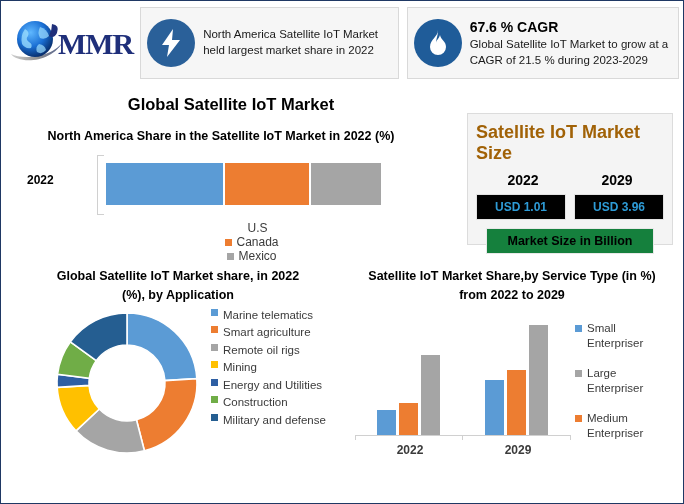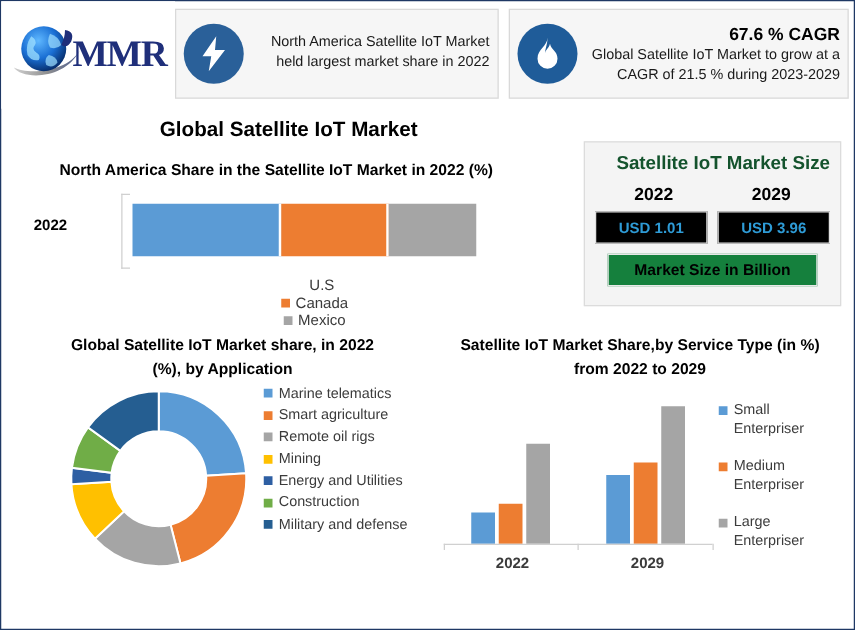--- a/index.html
+++ b/index.html
@@ -45,21 +45,21 @@
 
   .badge-circle{
     flex:0 0 auto;
     width:48px;height:48px;border-radius:50%;
     background:#2a6099;
     display:flex;align-items:center;justify-content:center;
     margin-right:8px;
   }
   .badge-circle.flame{background:#1f5c99;}
   .stat-text{
-    flex:1;text-align:right;
+    flex:1;text-align:left;
     font-size:11.5px;color:#1a1a1a;line-height:1.35;
   }
   .stat-title{
     font-size:14px;font-weight:bold;color:#000;display:block;margin-bottom:1px;
   }
 
   
   .main-title{
     position:absolute;left:20px;top:94px;width:420px;
     text-align:center;
@@ -96,21 +96,21 @@
   .lg-swatch{width:7px;height:7px;margin-right:4px;display:inline-block;}
   .lg-swatch.hidden{visibility:hidden;}
 
   
   .size-panel{
     position:absolute;left:466px;top:112px;width:206px;height:132px;
     background:#f4f4f4;border:1px solid #dcdcdc;box-sizing:border-box;
     padding:8px 8px 6px 8px;
   }
   .size-title{
-    text-align:right;font-size:15px;font-weight:bold;color:#14532d;margin-bottom:8px;
+    text-align:left;font-size:18px;font-weight:bold;color:#a16207;margin-bottom:8px;
   }
   .size-years{display:flex;justify-content:space-around;margin-bottom:6px;}
   .size-year{font-size:14px;font-weight:bold;color:#000;}
   .size-vals{display:flex;justify-content:space-between;gap:8px;}
   .size-val{
     flex:1;background:#000000;border:1px solid #e2e2e2;
     text-align:center;padding:5px 0;
     font-size:12px;font-weight:bold;color:#2e9bd6;
   }
   .size-foot{
@@ -123,21 +123,21 @@
   .donut-title{
     text-align:center;font-size:12.5px;font-weight:bold;color:#000;
     line-height:1.5;padding:0 38px;
   }
   .donut-body{position:relative;margin-top:6px;height:152px;}
   .donut-svg{position:absolute;left:38px;top:-4px;}
   .donut-legend{
     position:absolute;left:198px;top:-2px;width:140px;
   }
   .dlg-item{
-    display:flex;align-items:center;margin-bottom:5.5px;
+    display:flex;margin-bottom:5.5px;
     font-size:11.5px;color:#3b3b3b;white-space:nowrap;
   }
   .dlg-swatch{width:7px;height:7px;margin-right:5px;flex:0 0 auto;}
 
   
   .svc-block{position:absolute;left:346px;top:266px;width:330px;height:228px;}
   .svc-title{
     text-align:center;font-size:12.5px;font-weight:bold;color:#000;
     line-height:1.5;padding:0 8px;
   }
@@ -328,24 +328,24 @@
       <div class="svc-xlabels" id="svc-xlabels">
           <div class="svc-xlabel" style="left: 25px;">2022</div>
           <div class="svc-xlabel" style="left: 133px;">2029</div>
         </div>
       <div class="svc-legend" id="svc-legend">
           <div class="slg-item">
             <span class="slg-swatch" style="background: rgb(91, 155, 213);"></span>
             <span class="slg-label">Small Enterpriser</span>
           </div>
           <div class="slg-item">
+            <span class="slg-swatch" style="background: rgb(165, 165, 165);"></span>
+            <span class="slg-label">Large Enterpriser</span>
+          </div>
+          <div class="slg-item">
             <span class="slg-swatch" style="background: rgb(237, 125, 49);"></span>
             <span class="slg-label">Medium Enterpriser</span>
           </div>
-          <div class="slg-item">
-            <span class="slg-swatch" style="background: rgb(165, 165, 165);"></span>
-            <span class="slg-label">Large Enterpriser</span>
-          </div>
         </div>
     </div>
   </div>
 
 </div>
 
 </body></html>

